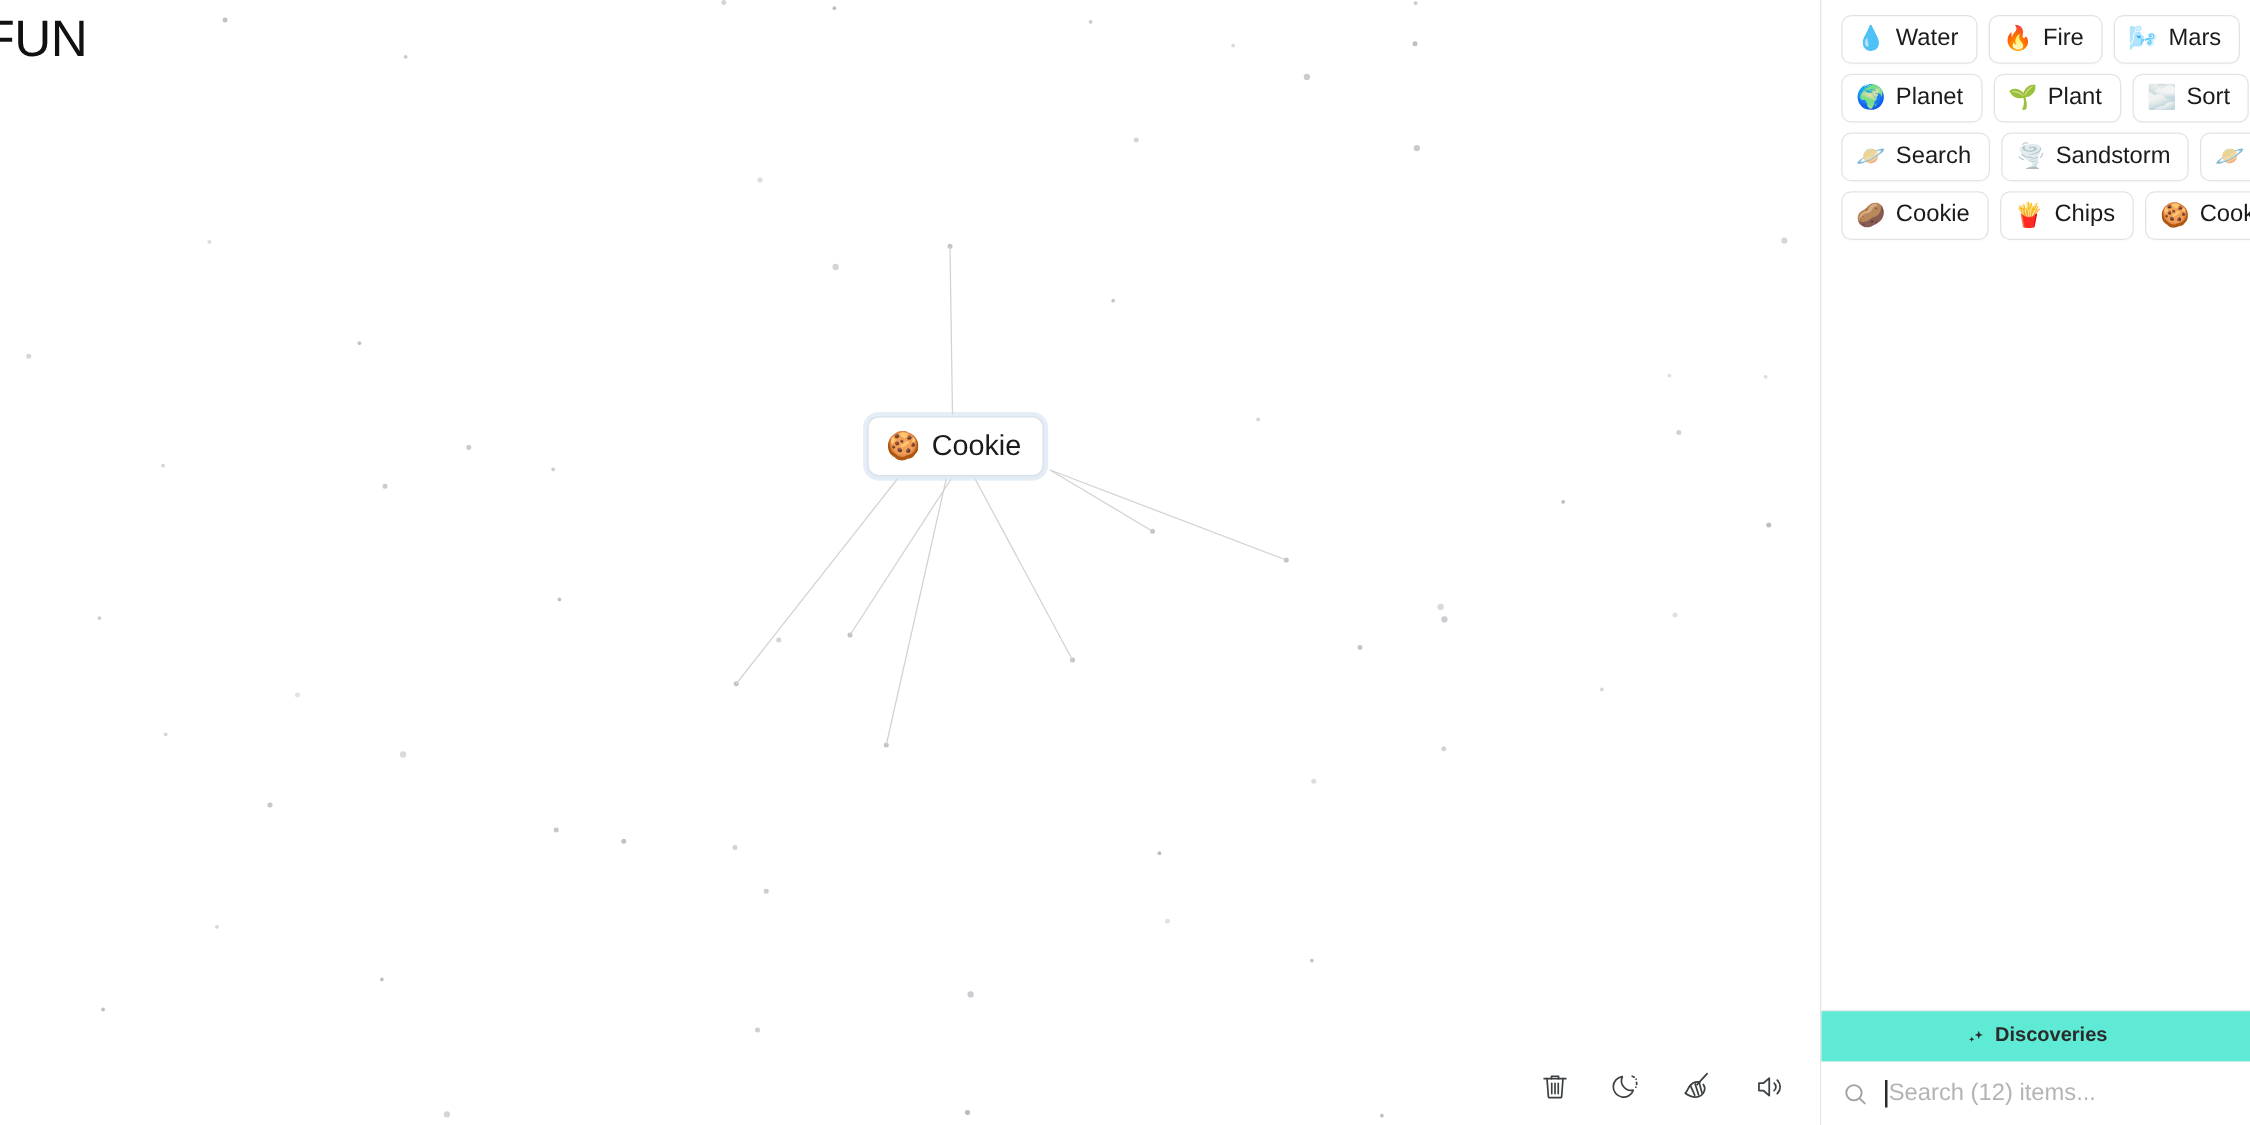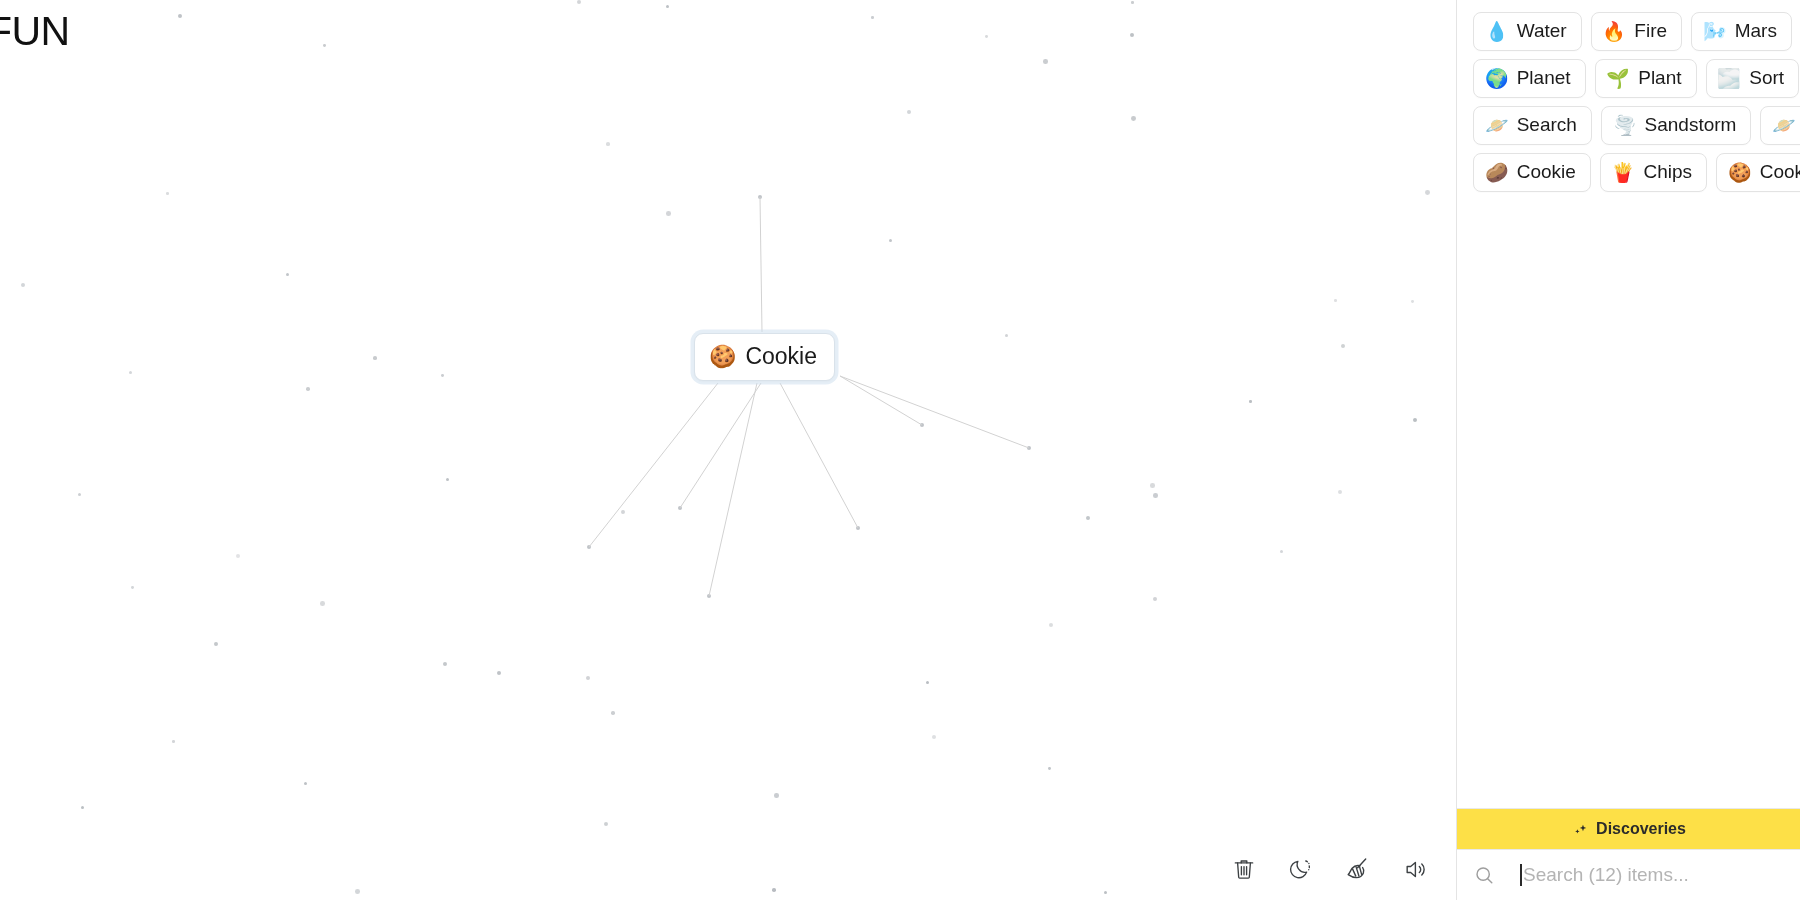--- a/index.html
+++ b/index.html
@@ -148,34 +148,34 @@
   }
   .seg {
     flex:1 1 0;
     display:flex;
     align-items:center;
     justify-content:center;
     gap:7px;
     font-size:16px;
     font-weight:700;
     color:#2b2b2b;
-    background:#fde047;
+    background:#5eead4;
     border:none;
     border-right:1px solid #e8e8e8;
     cursor:pointer;
     white-space:nowrap;
     overflow:hidden;
   }
   .seg:last-child { border-right:none; }
   .seg svg { flex:none; }
 
   #search-row {
     display:flex;
     align-items:center;
-    gap:24px;
+    gap:12px;
     height:50px;
     padding:0 16px;
     background:#ffffff;
   }
   #search-row .mag { flex:none; color:#9e9e9e; }
   #search-wrap { position:relative; flex:1 1 auto; display:flex; align-items:center; }
   #caret {
     position:absolute; left:0; top:50%;
     transform:translateY(-50%);
     width:1.5px; height:22px;

